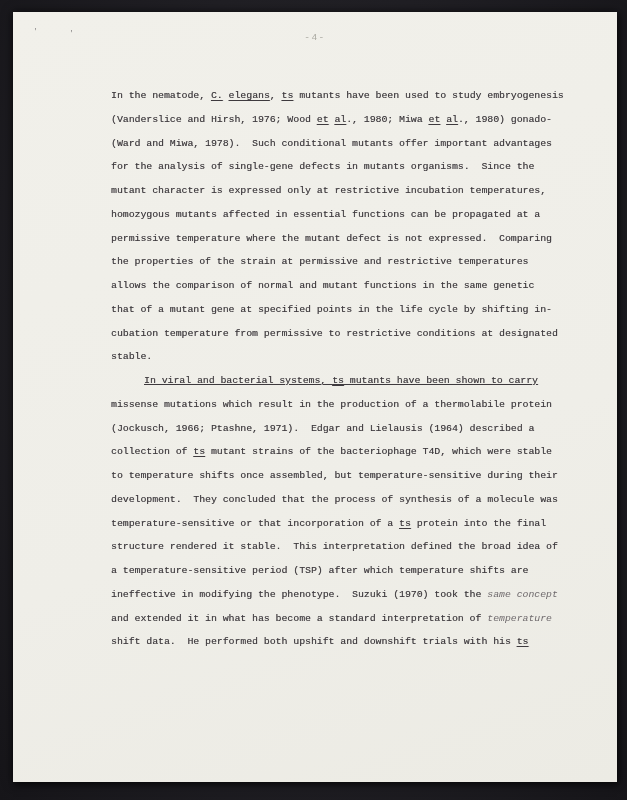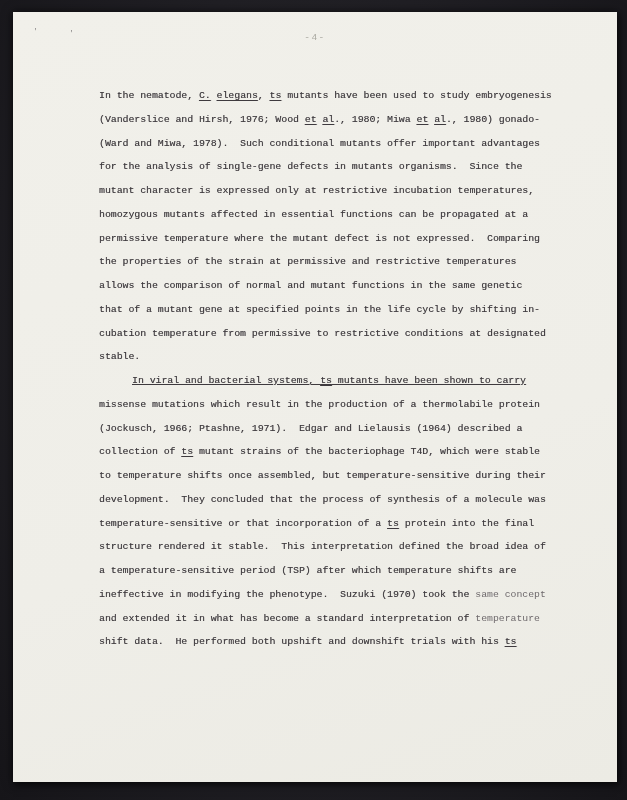--- a/index.html
+++ b/index.html
@@ -29,38 +29,38 @@
   .page-number{
     position:absolute;
     left:0;top:20px;width:100%;
     text-align:center;
     font-size:9.5px;
     letter-spacing:1.5px;
     color:#abaaa2;
   }
   .body-text{
     position:absolute;
-    left:86px;top:72px;
+    left:98px;top:72px;
     width:470px;
     font-size:9.8px;
     color:#3e3a3e;
     text-shadow:0.25px 0 0 rgba(62,58,62,0.55);
   }
   .line{
     line-height:23.76px;
     height:23.76px;
     white-space:pre;
   }
   .line.indent{padding-left:33px;text-decoration:underline;}
   .line .u{
     text-decoration:underline;
     text-decoration-thickness:0.9px;
     text-underline-offset:2px;
   }
-  .line .light{color:#6e696c;text-shadow:none;}
+  .line .light{color:#6e696c;text-shadow:none;font-style:italic;}
 </style>
 </head>
 <body>
 
 <div class="stage">
   <div class="page">
     <span class="stray-mark m1">'</span>
     <span class="stray-mark m2">'</span>
     <div class="page-number">-4-</div>
     <div class="body-text">

